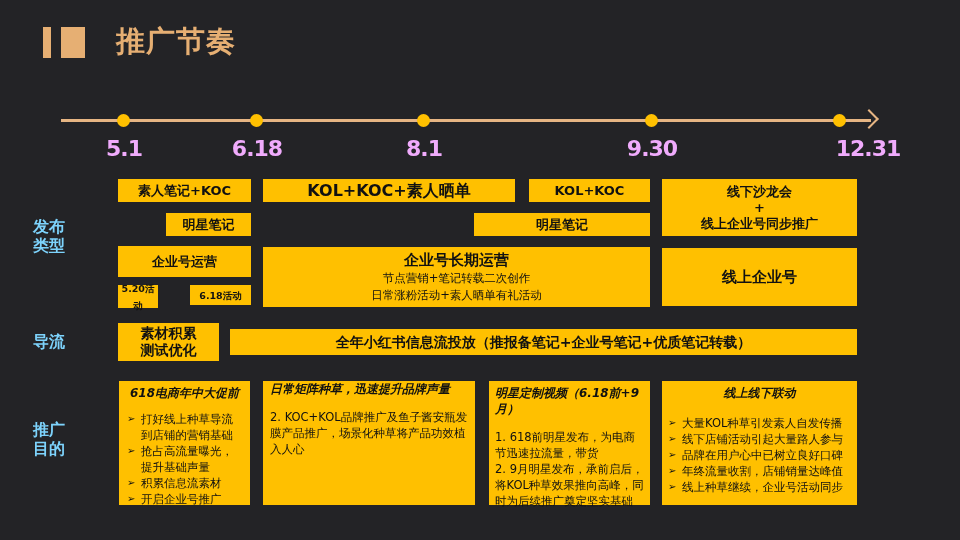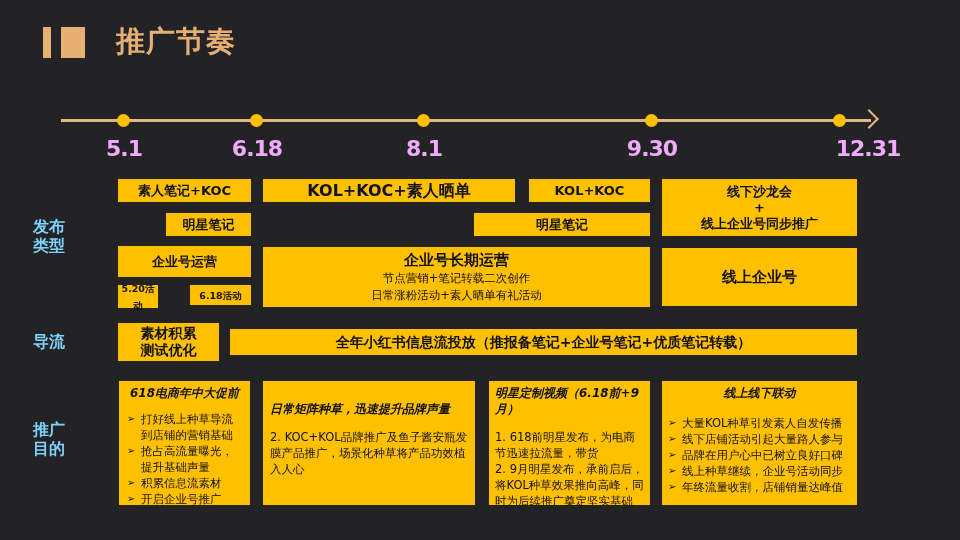--- a/index.html
+++ b/index.html
@@ -91,31 +91,31 @@
 
 <div class="abs y card" style="left:119px; top:381px; width:131px; height:124px;">
   <div class="ct" style="text-align:center; margin-bottom:10px;">618电商年中大促前</div>
   <ul>
     <li>打好线上种草导流到店铺的营销基础</li>
     <li>抢占高流量曝光，提升基础声量</li>
     <li>积累信息流素材</li>
     <li>开启企业号推广</li>
   </ul>
 </div>
-<div class="abs y card" style="left:263px; top:381px; width:212px; height:124px; padding:20px 7px;">
+<div class="abs y card" style="left:263px; top:381px; width:212px; height:124px; padding:0 7px;">
   <div class="ct">日常矩阵种草，迅速提升品牌声量</div>
   <p>2. KOC+KOL品牌推广及鱼子酱安瓶发膜产品推广，场景化种草将产品功效植入人心</p>
 </div>
 <div class="abs y card" style="left:489px; top:381px; width:161px; height:124px; padding:4px 6px;">
   <div class="ct">明星定制视频（6.18前+9月）</div>
   <p>1. 618前明星发布，为电商节迅速拉流量，带货</p>
   <p>2. 9月明星发布，承前启后，将KOL种草效果推向高峰，同时为后续推广奠定坚实基础</p>
 </div>
 <div class="abs y card" style="left:662px; top:381px; width:195px; height:124px; padding:4px 6px;">
   <div class="ct" style="text-align:center; margin-bottom:14px;">线上线下联动</div>
   <ul>
     <li>大量KOL种草引发素人自发传播</li>
     <li>线下店铺活动引起大量路人参与</li>
     <li>品牌在用户心中已树立良好口碑</li>
+    <li>年终流量收割，店铺销量达峰值</li>
     <li>线上种草继续，企业号活动同步</li>
-    <li>年终流量收割，店铺销量达峰值</li>
   </ul>
 </div>
 
 </body></html>

